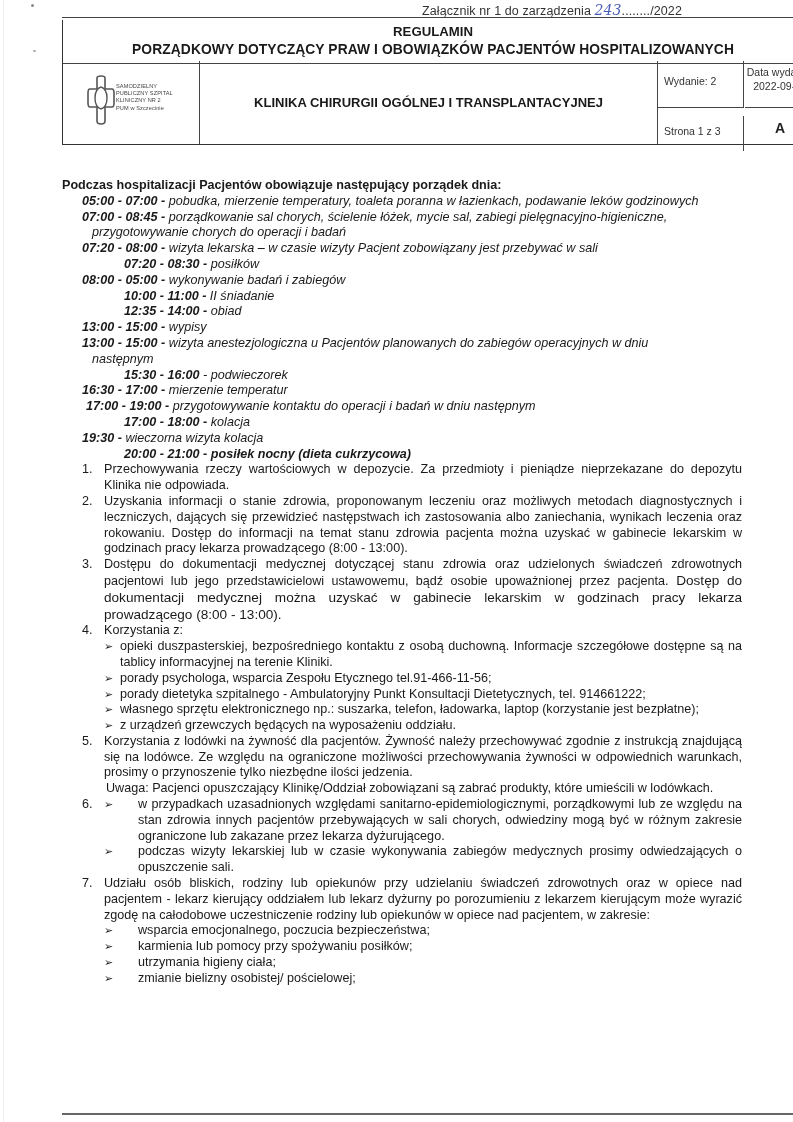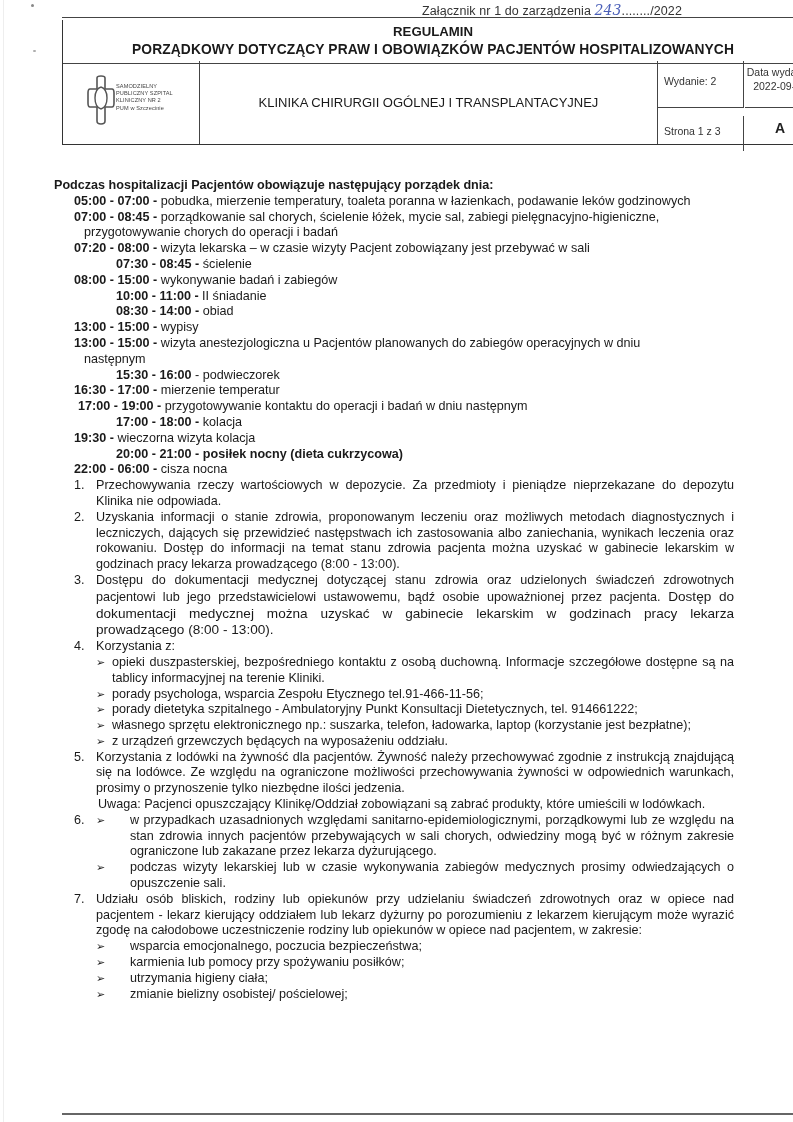--- a/index.html
+++ b/index.html
@@ -7,31 +7,31 @@
          font-family:"Liberation Sans", sans-serif; color:#1a1a1a; }
   .edge-line { position:absolute; left:3px; top:0; width:1px; height:1122px; background:#eeeeee; }
   .speck { position:absolute; background:#888; border-radius:50%; }
   .annex { position:absolute; top:2px; left:422px; font-size:12.5px; color:#333; letter-spacing:0.1px; }
   .annex .num { font-family:"DejaVu Serif", serif; font-style:italic; color:#4a5fb8; font-size:14px; }
   .annex-rule { position:absolute; top:17px; left:62px; right:0; height:1px; background:#444; }
   .hdr { position:absolute; top:20px; left:62px; width:740px; height:124px; border-left:1.5px solid #333; border-bottom:1.5px solid #333; }
   .hdr-title { position:absolute; top:0; left:0; right:0; height:40px; border-bottom:1.5px solid #444; text-align:center; font-weight:bold; font-size:13.2px; line-height:18px; padding-top:3px; }
   .hdr-title .t2 { font-size:13.8px; letter-spacing:0.1px; }
   .hdr-logo { position:absolute; top:41px; left:0; width:136px; height:83px; border-right:1.5px solid #444; }
-  .hdr-clinic { position:absolute; top:41px; left:137px; width:457px; height:83px; border-right:1.5px solid #444; display:flex; align-items:center; justify-content:center; font-weight:normal; font-size:13px; }
+  .hdr-clinic { position:absolute; top:41px; left:137px; width:457px; height:83px; border-right:1.5px solid #444; display:flex; align-items:center; justify-content:center; font-weight:bold; font-size:13px; }
   .hdr-cell { position:absolute; font-size:10.5px; color:#333; }
   .c-edition { top:41px; left:595px; width:86px; height:47px; border-right:1.5px solid #444; border-bottom:1.5px solid #444; padding:14px 8px 0 6px; box-sizing:border-box; }
   .c-date { top:41px; left:682px; width:70px; height:47px; border-bottom:1.5px solid #444; text-align:center; padding-top:4px; box-sizing:border-box; line-height:14px; }
   .c-page { top:96px; left:595px; width:86px; height:35px; border-right:1.5px solid #444; padding:9px 0 0 6px; box-sizing:border-box; }
   .c-rev { top:89px; left:682px; width:70px; height:35px; text-align:center; font-weight:bold; font-size:14px; color:#222; padding-top:11px; box-sizing:border-box; }
   .logo-svg { position:absolute; left:24px; top:14px; }
   .logo-text { position:absolute; left:53px; top:22px; font-size:5.6px; line-height:7.2px; color:#444; letter-spacing:0.1px; }
-  .body-txt { position:absolute; left:54px; top:178px; width:680px; font-size:12.6px; line-height:15.8px; color:#1a1a1a; }
+  .body-txt { position:absolute; left:62px; top:178px; width:680px; font-size:12.6px; line-height:15.8px; color:#1a1a1a; }
   .intro { font-weight:bold; }
-  .sch { white-space:nowrap; }
+  .sch { white-space:nowrap;font-style:italic; }
   .sch b { font-weight:bold; }
   .ind1 { padding-left:20px; }
   .ind1c { padding-left:30px; }
   .ind2 { padding-left:62px; }
   .rights-h { font-weight:bold; }
   ol.rights { list-style:none; margin:0; padding:0; }
   ol.rights > li { position:relative; padding-left:42px; text-align:justify; }
   ol.rights > li .n { position:absolute; left:20px; top:0; }
   ul.arrow { list-style:none; margin:0; padding:0; }
   ul.arrow li { position:relative; padding-left:16px; text-align:justify; }
@@ -80,34 +80,33 @@
   <div class="hdr-cell c-rev">A</div>
 </div>
 
 <div class="body-txt">
   <div class="intro">Podczas hospitalizacji  Pacjentów obowiązuje następujący porządek dnia:</div>
   <div id="schedule">
       <div class="sch ind1"><b>05:00 - 07:00 -</b><span> pobudka, mierzenie temperatury, toaleta poranna w łazienkach, podawanie leków godzinowych</span></div>
       <div class="sch ind1"><b>07:00 - 08:45 -</b><span> porządkowanie sal chorych, ścielenie łóżek, mycie sal, zabiegi pielęgnacyjno-higieniczne,</span></div>
       <div class="sch ind1c">przygotowywanie chorych do operacji i badań</div>
       <div class="sch ind1"><b>07:20 - 08:00 -</b><span> wizyta lekarska – w czasie wizyty Pacjent zobowiązany jest przebywać w sali</span></div>
-      <div class="sch ind2"><b>07:30 - 08:45 -</b><span>  ścielenie</span></div>
-      <div class="sch ind1"><b>08:00 - 15:00 -</b><span> wykonywanie badań i zabiegów</span></div>
+      <div class="sch ind2"><b>07:20 - 08:30 -</b><span>  posiłków</span></div>
+      <div class="sch ind1"><b>08:00 - 05:00 -</b><span> wykonywanie badań i zabiegów</span></div>
       <div class="sch ind2"><b>10:00 - 11:00 -</b><span> II śniadanie</span></div>
-      <div class="sch ind2"><b>08:30  - 14:00 -</b><span> obiad</span></div>
+      <div class="sch ind2"><b>12:35  - 14:00 -</b><span> obiad</span></div>
       <div class="sch ind1"><b>13:00 - 15:00 -</b><span> wypisy</span></div>
       <div class="sch ind1"><b>13:00 - 15:00 -</b><span> wizyta anestezjologiczna u Pacjentów planowanych do zabiegów operacyjnych w dniu</span></div>
       <div class="sch ind1c">następnym</div>
       <div class="sch ind2"><b>15:30 - 16:00</b><span> - podwieczorek</span></div>
       <div class="sch ind1"><b>16:30 - 17:00 -</b><span> mierzenie temperatur</span></div>
       <div class="sch ind1" style="padding-left: 24px;"><b>17:00 - 19:00 -</b><span> przygotowywanie kontaktu do operacji i badań w dniu następnym</span></div>
       <div class="sch ind2"><b>17:00 - 18:00 -</b><span> kolacja</span></div>
       <div class="sch ind1"><b>19:30 -</b><span> wieczorna wizyta kolacja</span></div>
       <div class="sch ind2"><b>20:00 - 21:00 - posiłek nocny (dieta cukrzycowa)</b></div>
-      <div class="sch ind1"><b>22:00 - 06:00 -</b><span> cisza nocna</span></div>
     </div>
   <ol class="rights" id="rights">
       <li><span class="n">1.</span><span>Przechowywania rzeczy wartościowych w depozycie. Za przedmioty i pieniądze nieprzekazane do depozytu Klinika nie odpowiada.</span></li>
       <li><span class="n">2.</span><span>Uzyskania informacji o stanie zdrowia, proponowanym leczeniu oraz możliwych metodach diagnostycznych i leczniczych, dających się przewidzieć następstwach ich zastosowania albo zaniechania, wynikach leczenia oraz rokowaniu. Dostęp do informacji na temat stanu zdrowia pacjenta można uzyskać w gabinecie lekarskim w godzinach pracy lekarza prowadzącego (8:00 - 13:00).</span></li>
       <li><span class="n">3.</span><span>Dostępu do dokumentacji medycznej dotyczącej stanu zdrowia oraz udzielonych świadczeń zdrowotnych pacjentowi lub jego przedstawicielowi ustawowemu, bądź osobie upoważnionej przez pacjenta.</span><span style="font-size: 13.6px;"> Dostęp do dokumentacji medycznej można uzyskać w gabinecie lekarskim w godzinach pracy lekarza prowadzącego (8:00 - 13:00).</span></li>
       <li><span class="n">4.</span><span>Korzystania z:</span><ul class="arrow">
           <li><span class="ar">➢</span><span>opieki duszpasterskiej, bezpośredniego kontaktu z osobą duchowną. Informacje szczegółowe dostępne są na tablicy informacyjnej na terenie Kliniki.</span></li>
           <li><span class="ar">➢</span><span>porady psychologa, wsparcia Zespołu Etycznego tel.91-466-11-56;</span></li>
           <li><span class="ar">➢</span><span>porady dietetyka szpitalnego - Ambulatoryjny Punkt Konsultacji Dietetycznych, tel. 914661222;</span></li>
           <li><span class="ar">➢</span><span>własnego sprzętu elektronicznego np.: suszarka, telefon, ładowarka, laptop (korzystanie jest bezpłatne);</span></li>

